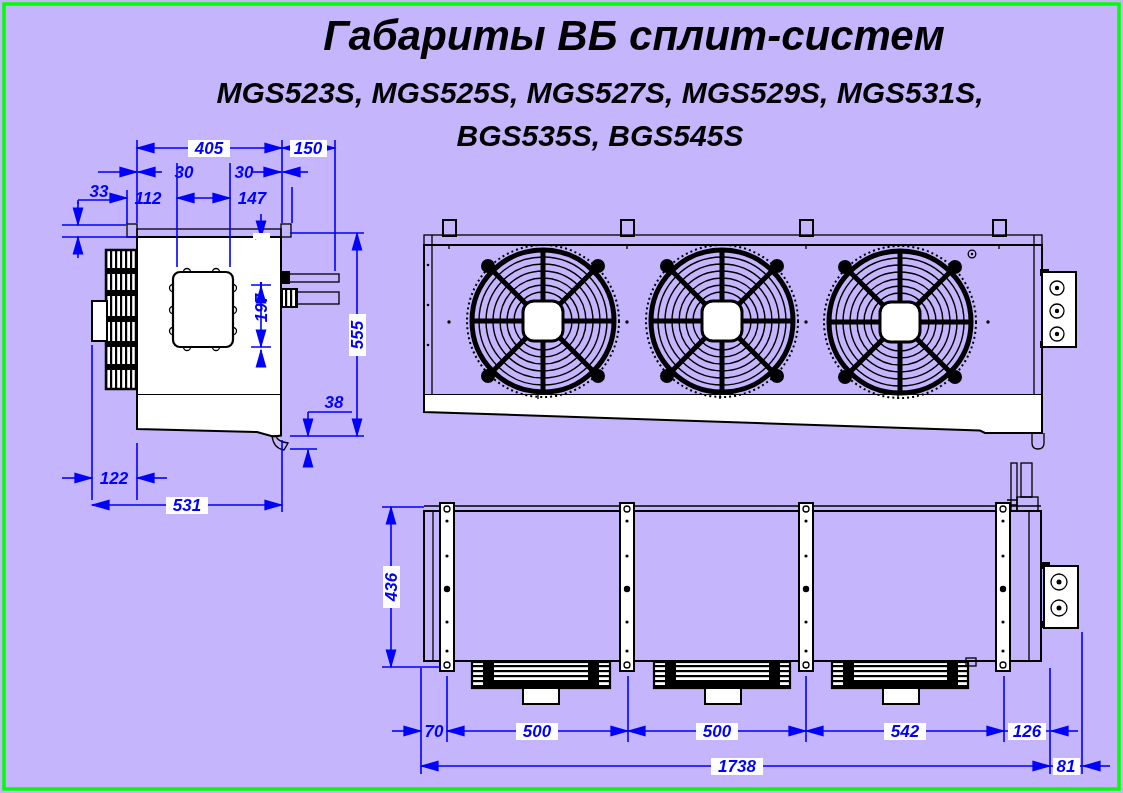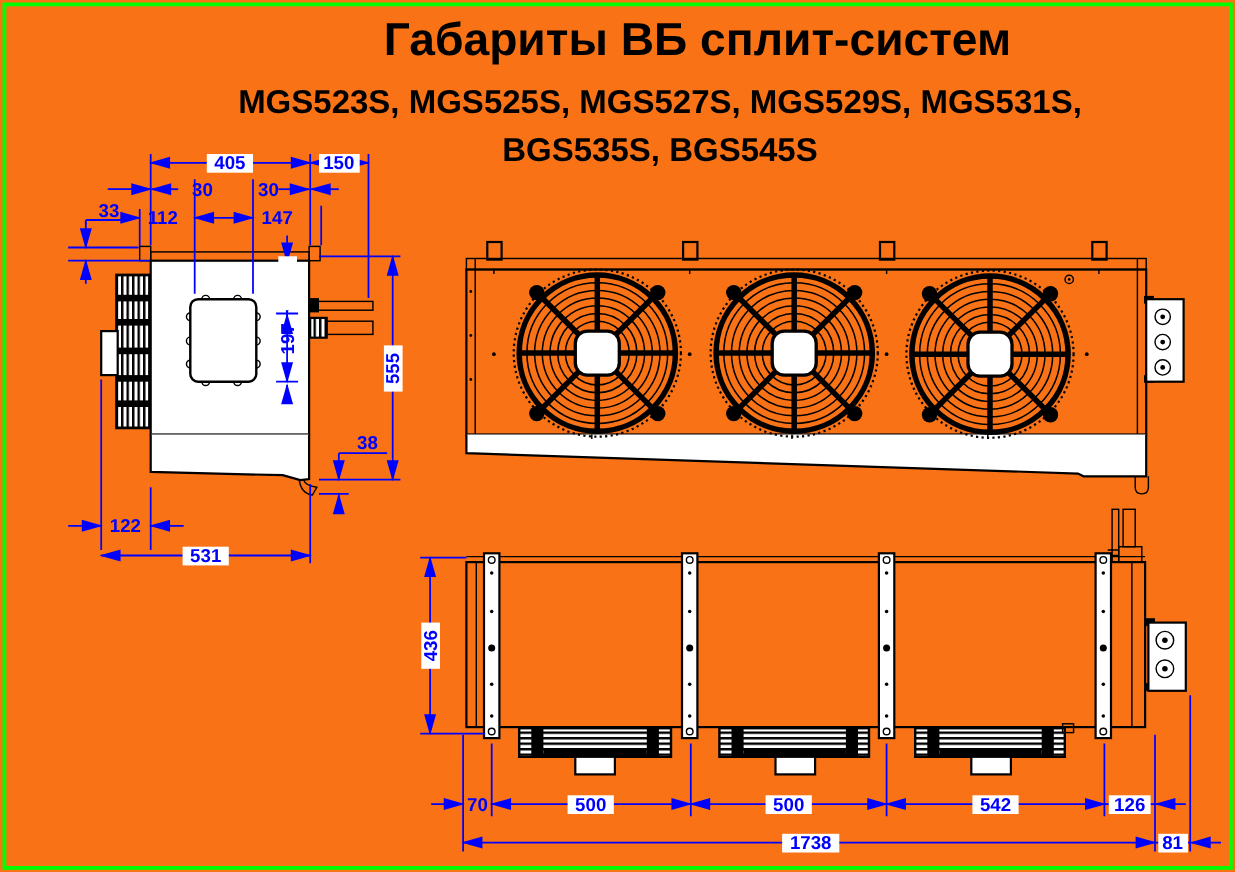--- a/index.html
+++ b/index.html
@@ -1,17 +1,17 @@
 <!DOCTYPE html>
 <html><head>
 <meta charset="utf-8">
 <style>
   html,body{margin:0;padding:0;background:#fff;}
-  #page{position:relative;width:1123px;height:793px;background:#f97316;overflow:hidden;
-        font-family:"Liberation Sans",sans-serif;}
+  #page{position:relative;width:1123px;height:793px;background:#c4b5fd;overflow:hidden;
+        font-family:"Liberation Sans",sans-serif;font-style:italic;}
   svg{display:block}
   .bk{stroke:#000;stroke-width:2;fill:none}
   .bk1{stroke:#000;stroke-width:1.3;fill:none}
   .bkf{stroke:#000;stroke-width:2;fill:#fff}
   .solid{fill:#000;stroke:none}
   .bl{stroke:#0000ff;stroke-width:1.6;fill:none}
   .dimtxt{fill:#0000ff;font-family:"Liberation Sans",sans-serif;font-size:17px;font-weight:bold;text-anchor:middle}
   .ttl{fill:#000;font-family:"Liberation Sans",sans-serif;font-size:42px;font-weight:bold;text-anchor:middle}
   .sub{fill:#000;font-family:"Liberation Sans",sans-serif;font-size:30px;font-weight:bold;text-anchor:middle}
   .wbg{fill:#fff;stroke:none}

